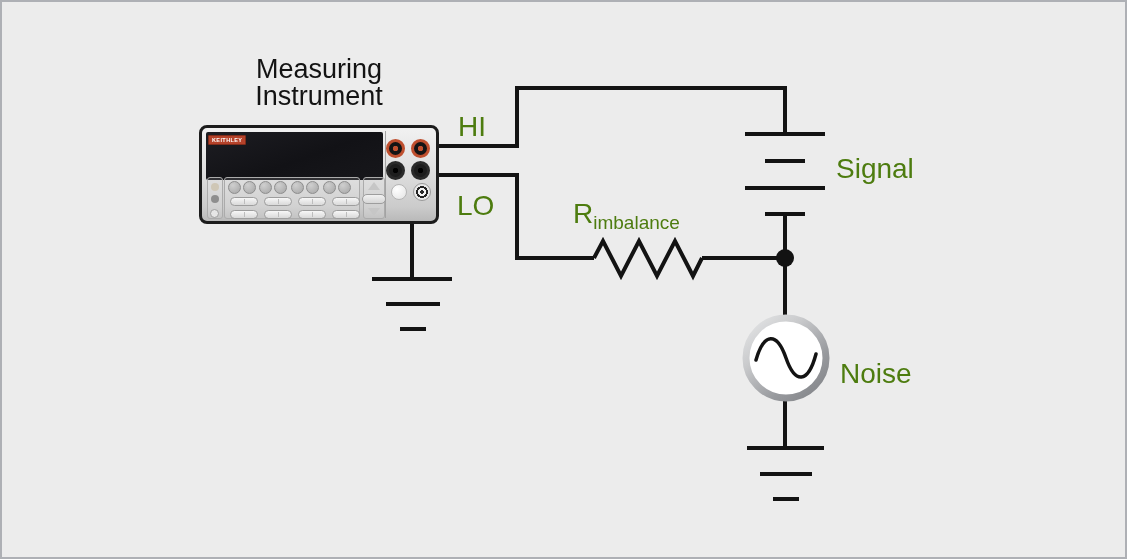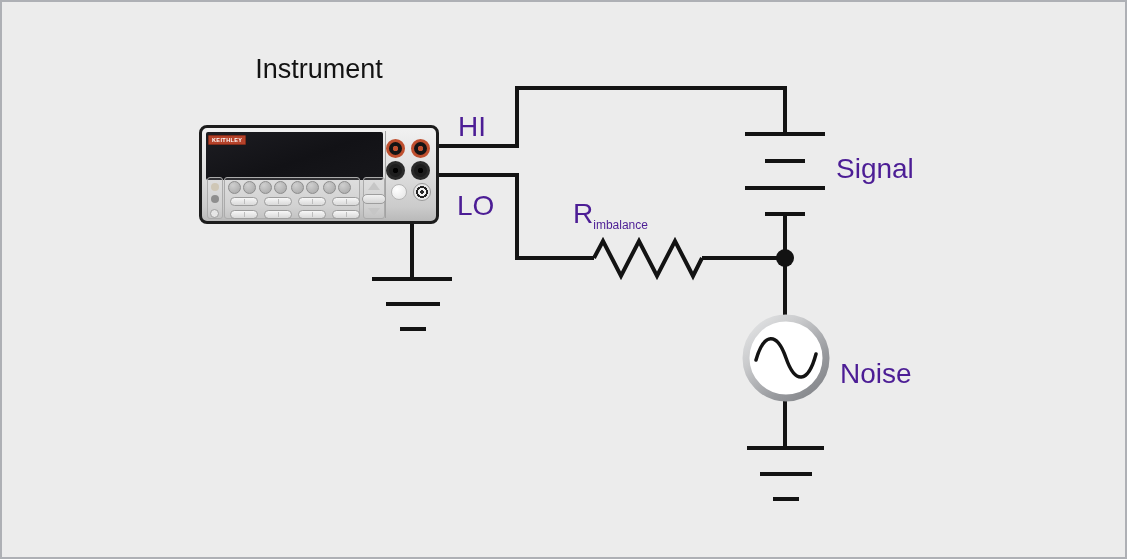--- a/index.html
+++ b/index.html
@@ -8,24 +8,24 @@
     width:1127px; height:559px;
     box-sizing:border-box;
     background:#ececec;
     border:2px solid #aeb0b5;
     overflow:hidden;
     font-family:"Liberation Sans", sans-serif;
     color:#111;
   }
   .circuit-svg { position:absolute; left:0; top:0; width:1127px; height:559px; }
 
-  .lbl { position:absolute; font-size:28px; line-height:28px; color:#4c1d95; white-space:nowrap; }
+  .lbl { position:absolute; font-size:28px; line-height:28px; color:#4d7c0f; white-space:nowrap; }
   .title-block { position:absolute; left:217px; top:54px; width:200px; text-align:center;
                  font-size:27px; line-height:27px; color:#131313; }
-  .res-label sub { font-size:12px; line-height:19px; vertical-align:-6px; letter-spacing:0; }
+  .res-label sub { font-size:19px; line-height:19px; vertical-align:-6px; letter-spacing:0; }
 
   
   .instrument {
     position:absolute; left:197px; top:123px; width:240px; height:99px;
     box-sizing:border-box;
     border:3px solid #1c1c1c; border-radius:8px;
     background:linear-gradient(180deg,#f1f1f1 0%,#dfdfdf 45%,#cbcbcb 85%,#b9b9b9 100%);
   }
   .instrument * { position:absolute; box-sizing:border-box; }
   .display {
@@ -164,20 +164,21 @@
       <div class="pill-btn" style="left: 62px; top: 69px;"></div>
       <div class="pill-btn" style="left: 96px; top: 69px;"></div>
       <div class="pill-btn" style="left: 130px; top: 69px;"></div>
       <div class="pill-btn" style="left: 28px; top: 82px;"></div>
       <div class="pill-btn" style="left: 62px; top: 82px;"></div>
       <div class="pill-btn" style="left: 96px; top: 82px;"></div>
       <div class="pill-btn" style="left: 130px; top: 82px;"></div>
     </div>
 
   <div class="title-block">
+    <div>Measuring</div>
     <div>Instrument</div>
   </div>
 
   <div class="lbl" style="left:456px; top:111px;">HI</div>
   <div class="lbl" style="left:455px; top:190px;">LO</div>
   <div class="lbl" style="left:834px; top:153px;">Signal</div>
   <div class="lbl" style="left:838px; top:358px;">Noise</div>
 
   <div class="lbl res-label" style="left:571px; top:198px;">
     <span>R</span><sub>imbalance</sub>

